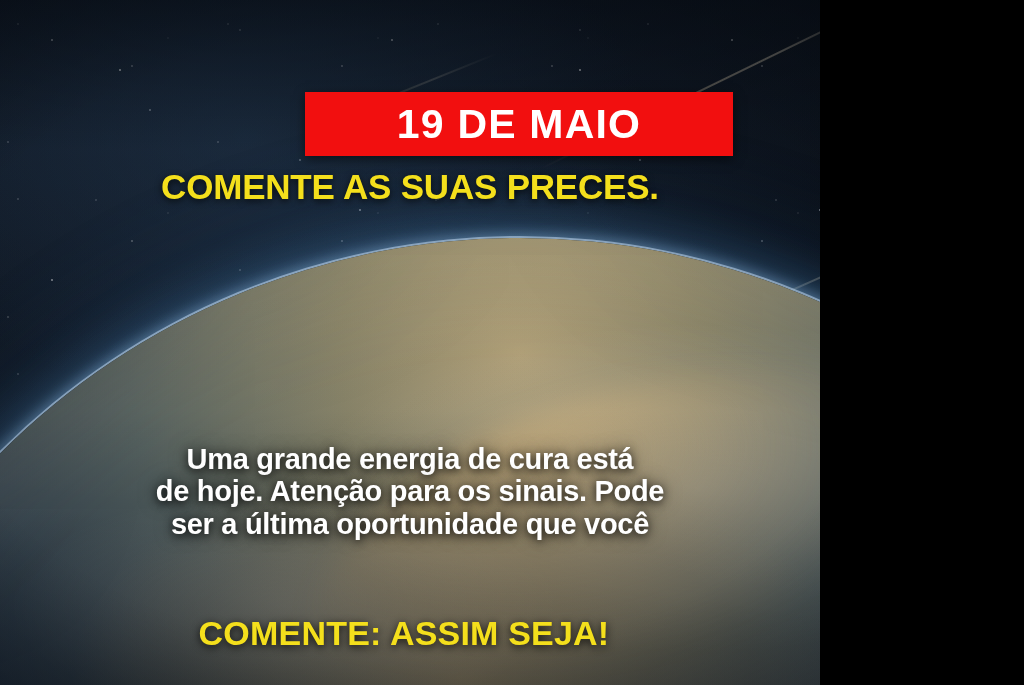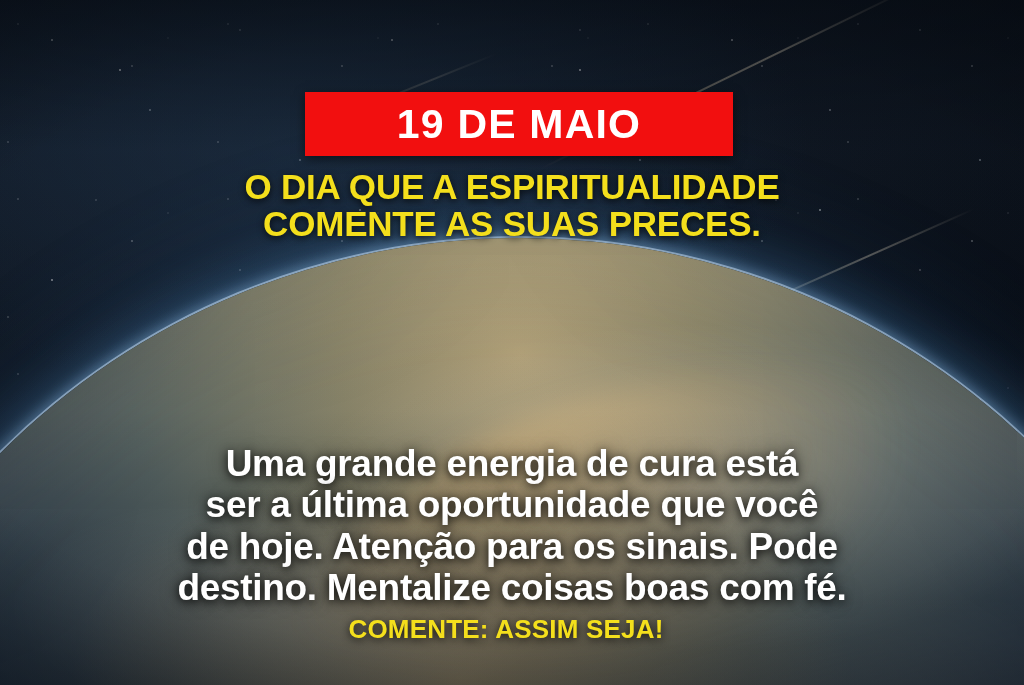--- a/index.html
+++ b/index.html
@@ -8,21 +8,21 @@
     padding: 0;
     background: #000;
   }
   body {
     font-family: "Liberation Sans", sans-serif;
   }
 
   
   #poster {
     position: relative;
-    width: 1024px;
+    width: 820px;
     height: 685px;
     overflow: hidden;
     background: #0f172a;
     user-select: none;
   }
 
   
   .space-base {
     position: absolute;
     inset: 0;
@@ -210,37 +210,37 @@
   }
   .headline .hl-line { display: block; white-space: nowrap; }
 
   
   .body-text {
     position: absolute;
     left: 0;
     right: 0;
     top: 443px;
     color: #ffffff;
-    font-size: 37px;
+    font-size: 29px;
     font-weight: 700;
     line-height: 1.115;
     letter-spacing: -0.3px;
     text-shadow: 0 2px 8px rgba(0,0,0,0.80), 0 0 18px rgba(0,0,0,0.55);
     font-family: "Liberation Sans", sans-serif;
   }
   .body-text .bd-line { display: block; white-space: nowrap; }
 
   
   .cta {
     position: absolute;
     left: 0;
     right: 12px;
     top: 616px;
     color: #f4df1c;
-    font-size: 26px;
+    font-size: 34px;
     font-weight: 700;
     line-height: 1;
     letter-spacing: 0.2px;
     white-space: nowrap;
     text-shadow: 0 2px 8px rgba(0,0,0,0.85);
     font-family: "Liberation Sans", sans-serif;
   }
 </style>
 </head>
 <body>
@@ -269,27 +269,25 @@
 
   <div class="vignette"></div>
 
   <div class="content">
 
     <div class="date-banner">
       <span>19 DE MAIO</span>
     </div>
 
     <div class="headline">
-      <span class="hl-line">O DIA QUE A ESPIRITUALIDADE</span>
       <span class="hl-line">COMENTE AS SUAS PRECES.</span>
     </div>
 
     <div class="body-text">
       <span class="bd-line">Uma grande energia de cura está</span>
+      <span class="bd-line">de hoje. Atenção para os sinais. Pode</span>
       <span class="bd-line">ser a última oportunidade que você</span>
-      <span class="bd-line">de hoje. Atenção para os sinais. Pode</span>
-      <span class="bd-line">destino. Mentalize coisas boas com fé.</span>
     </div>
 
     <div class="cta">COMENTE: ASSIM SEJA!</div>
 
   </div>
 </div>
 
 </body></html>

